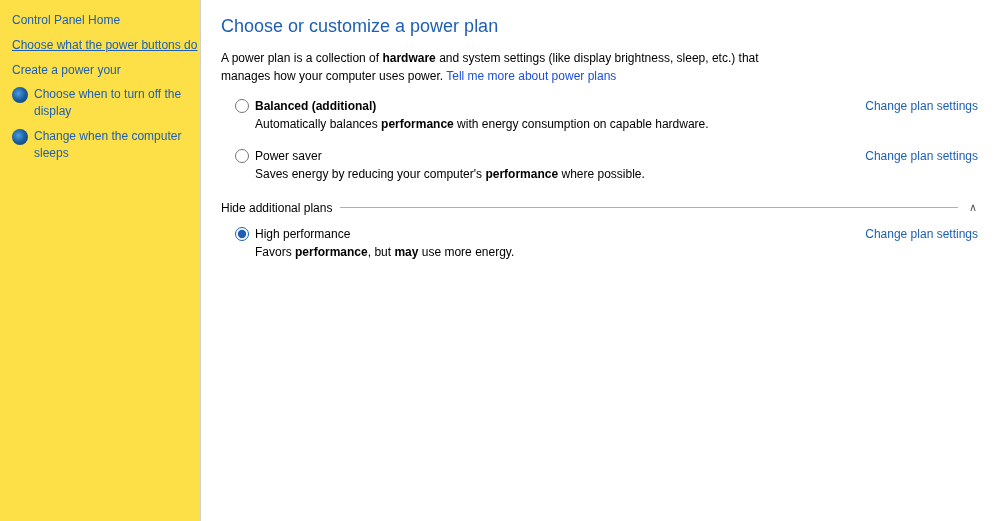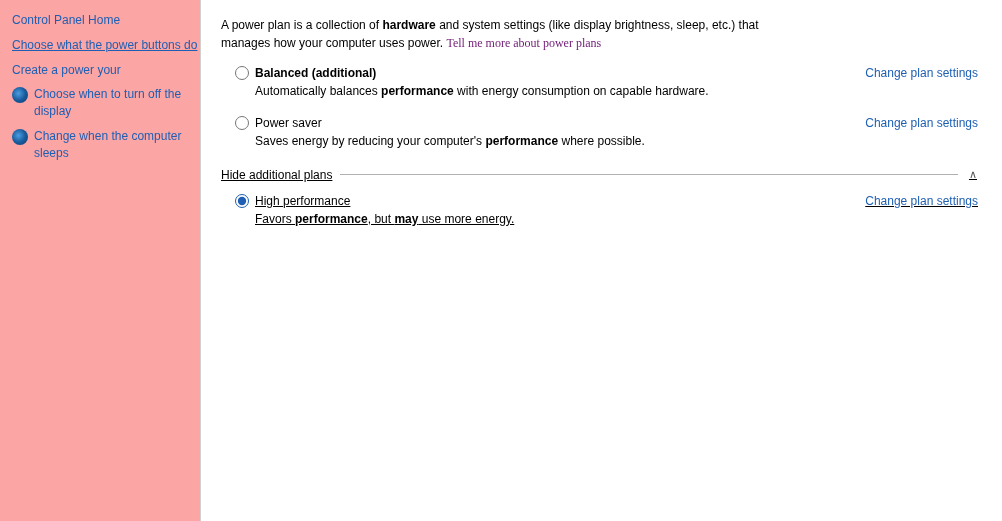--- a/index.html
+++ b/index.html
@@ -17,21 +17,21 @@
       height: 521px;
       overflow: hidden;
       display: flex;
     }
 
     
     .sidebar {
       width: 200px;
       min-width: 200px;
       padding: 12px 0 20px 12px;
-      background: #fca5a5;
+      background: #fde047;
     }
 
     .sidebar-link {
       color: #1e5fb3;
       text-decoration: none;
       cursor: pointer;
       display: block;
       margin-bottom: 8px;
       font-size: 12px;
       line-height: 1.4;
@@ -75,23 +75,22 @@
 
     .description {
       font-size: 12px;
       color: #000;
       margin-bottom: 14px;
       line-height: 1.5;
       max-width: 590px;
     }
 
     .description a {
-      color: #701a75;
+      color: #1d4ed8;
       text-decoration: none;
-      font-family: Liberation Serif, serif;
     }
 
     
     .section-header {
       display: flex;
       align-items: center;
       margin-bottom: 10px;
     }
 
     .section-header-label {
@@ -174,21 +173,20 @@
       line-height: 1.4;
       max-width: 500px;
     }
 
     .preferred-section {
       margin-bottom: 16px;
     }
 
     .additional-section {
       margin-bottom: 32px;
-      text-decoration: underline;
     }
   </style>
 </head>
 <body>
 
 <div class="sidebar">
   <a class="sidebar-link">Control Panel Home</a>
 
   <div class="sidebar-item-with-icon">
     <a class="sidebar-link" style="margin-bottom:0;text-decoration:underline;">Choose what the power buttons do</a>
@@ -202,20 +200,21 @@
   </div>
 
   <div class="sidebar-item-with-icon" style="margin-top:8px;">
     <div class="sidebar-icon sidebar-icon-globe"></div>
     <a class="sidebar-link" style="margin-bottom:0;">Change when the computer sleeps</a>
   </div>
 </div>
 
 <div class="main-content">
 
+  <h1 class="page-title">Choose or customize a power plan</h1>
 
   <p class="description">
     A power plan is a collection of <strong>hardware</strong> and system settings (like display brightness, sleep, etc.) that manages how your computer uses power. <a>Tell me more about power plans</a>
   </p>
 
   <div class="preferred-section">
 
     <div class="plan-item">
       <div class="plan-item-header">
         <div class="plan-item-left">

